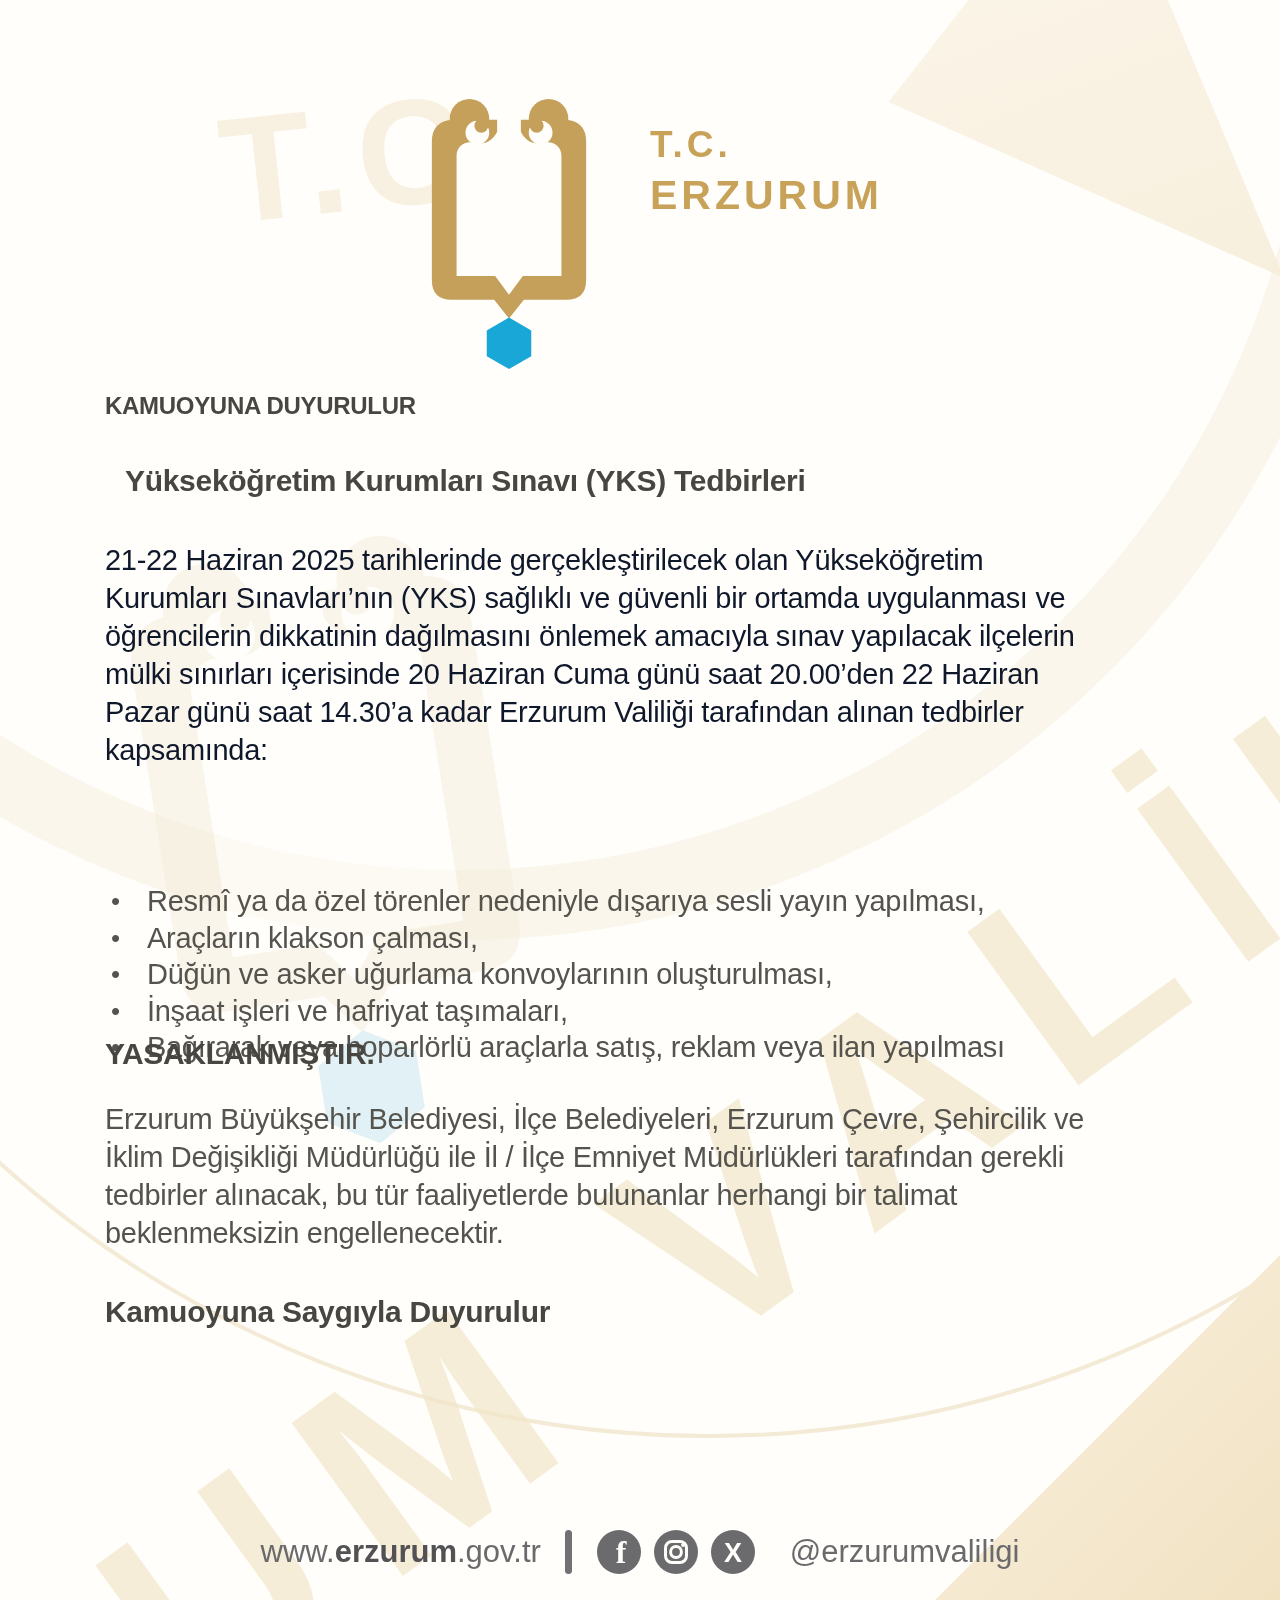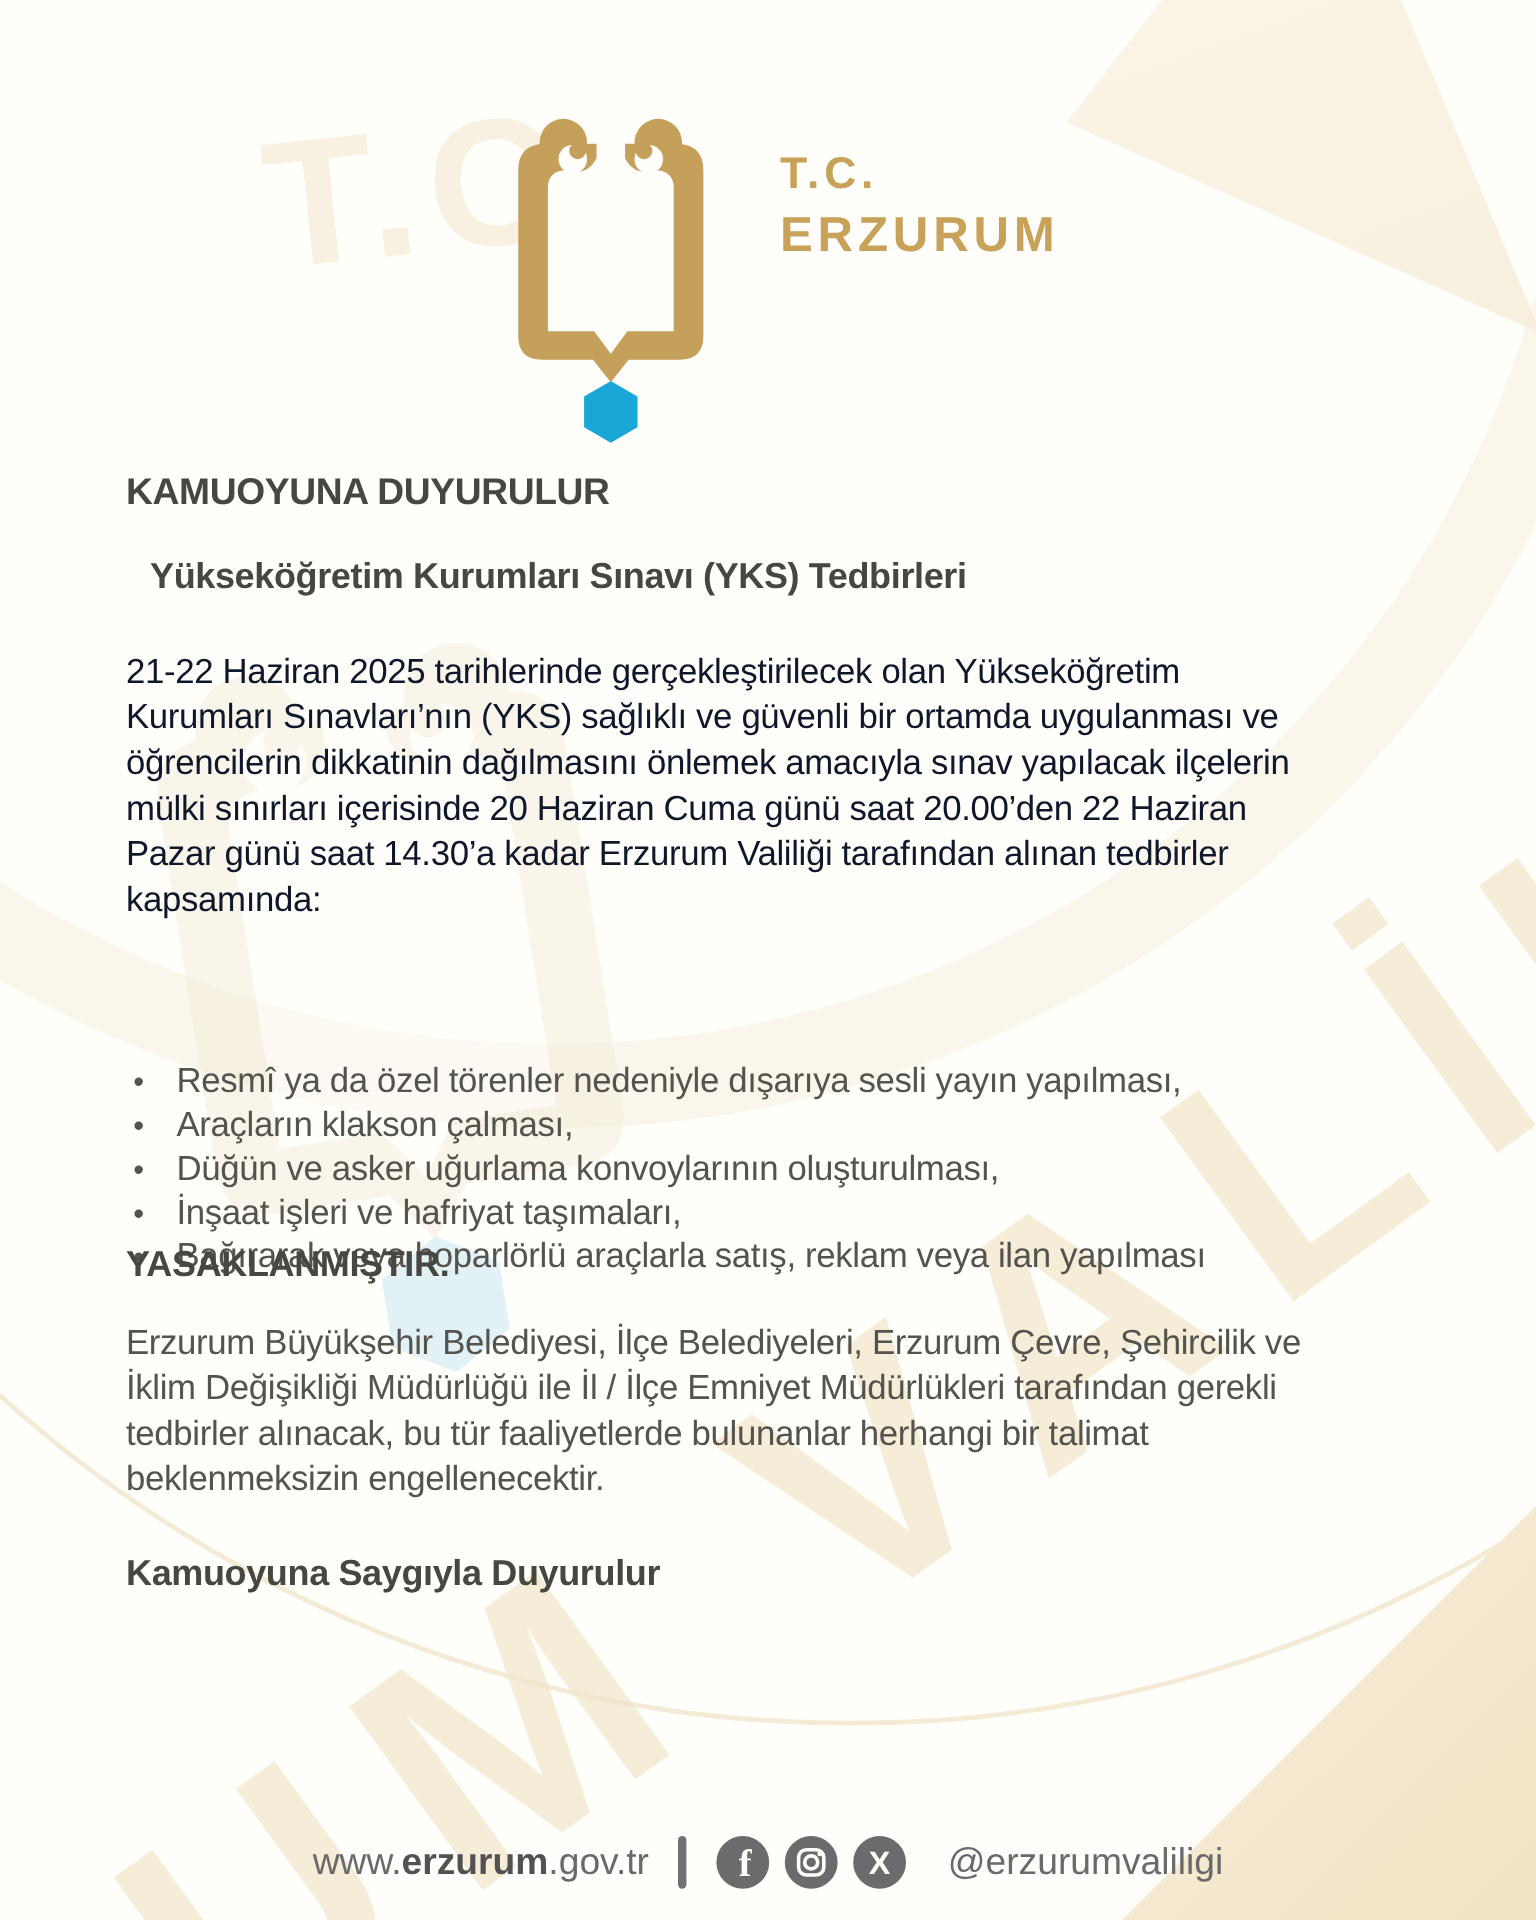--- a/index.html
+++ b/index.html
@@ -43,21 +43,21 @@
   }
   .wm-book{ left:136px; top:531px; width:396px; height:638px; opacity:.5; transform:rotate(-9deg); }
   
   .logo{position:absolute; left:420px; top:92px; width:178px; height:287px;}
   .brand{position:absolute; left:650px; top:120px; color:#c7a258; font-weight:bold; line-height:50px;}
   .brand .tc{font-size:37px; letter-spacing:4px;}
   .brand .l1,.brand .l2{font-size:41px; letter-spacing:4px;}
   
   .copy{position:absolute; left:105px; width:1120px; font-size:29px; letter-spacing:-0.3px;}
   .bold-head{font-weight:bold; color:#474640;}
-  .h1{top:392px; font-size:31px;}
+  .h1{top:392px; font-size:24px;}
   .h2{top:464px; font-size:30px;margin-left:20px;}
   .p1{top:541px; line-height:38px; white-space:pre-line; color:#0f172a;}
   .list-intro{top:845px; color:#55534d;}
   .blist{top:883px; margin:0; padding:0; list-style:none; color:#55534d;}
   .blist li{position:relative; padding-left:42px; line-height:36.5px;}
   .blist li::before{content:"•"; position:absolute; left:6px; font-size:26px;}
   .ban{top:1037px; font-size:30px;}
   .p2{top:1100px; line-height:38px; white-space:pre-line; color:#55534d;}
   .closing{top:1283px; font-size:30px;margin-top:12px;}
   

